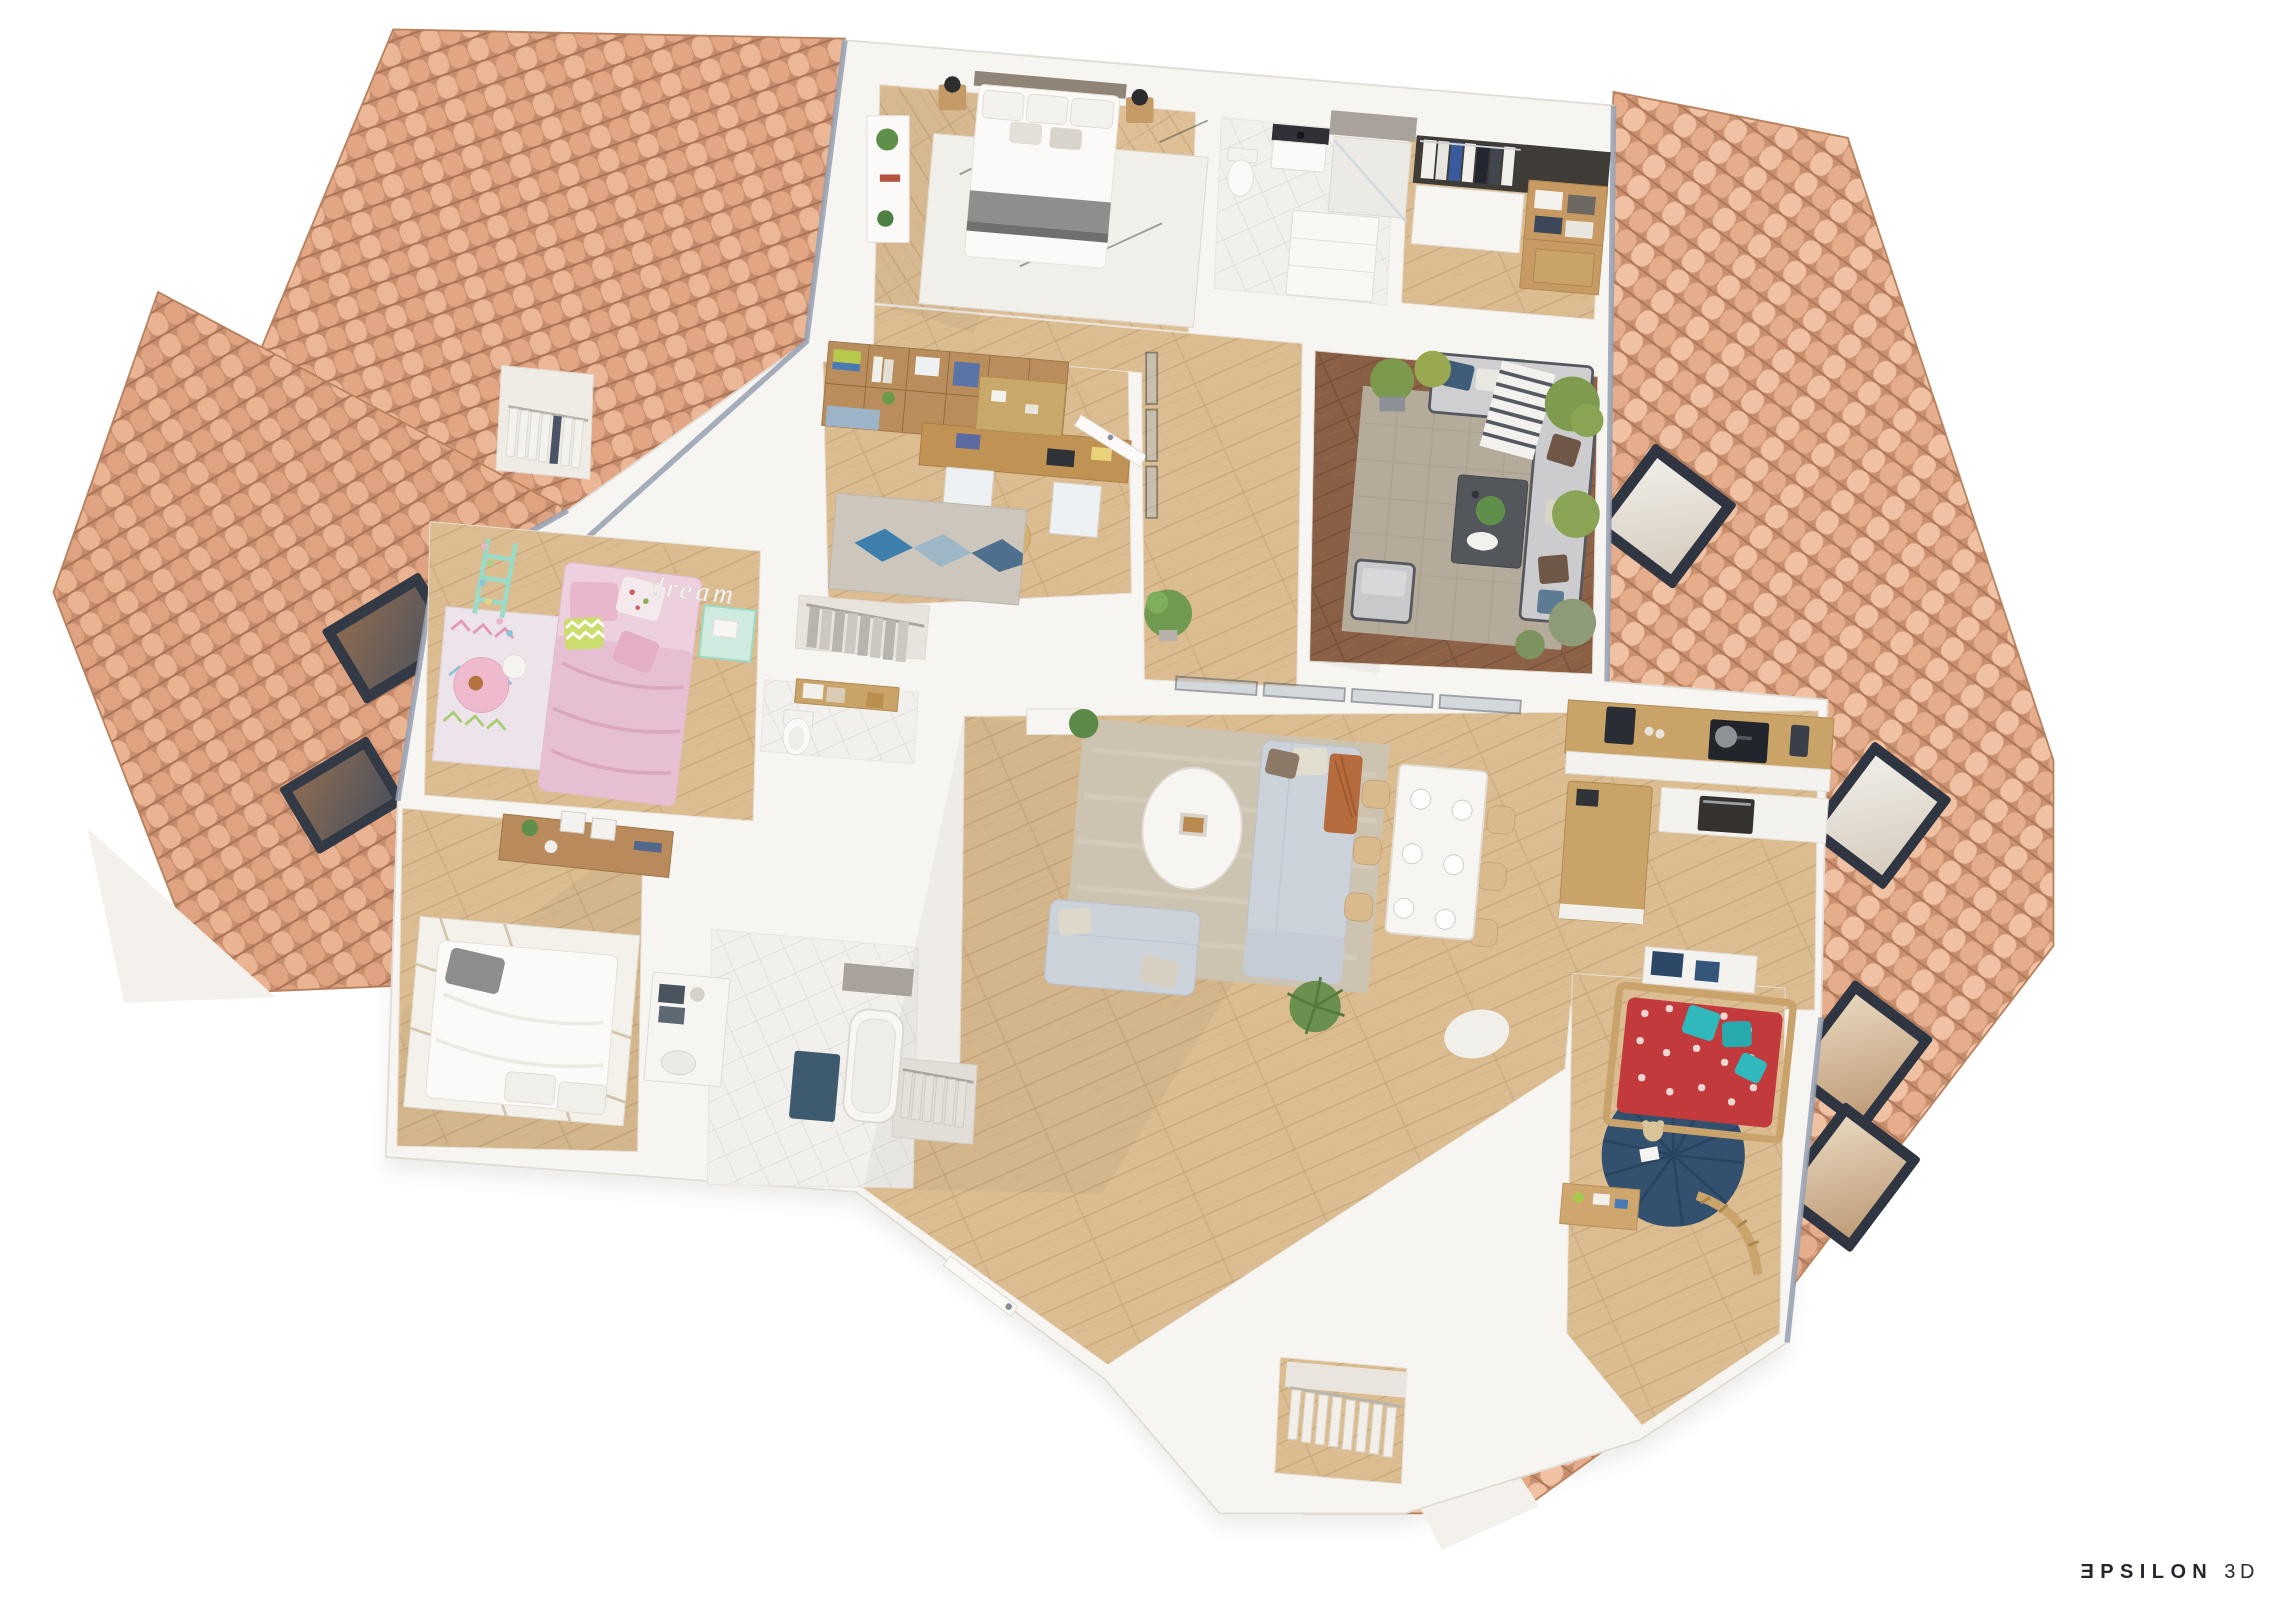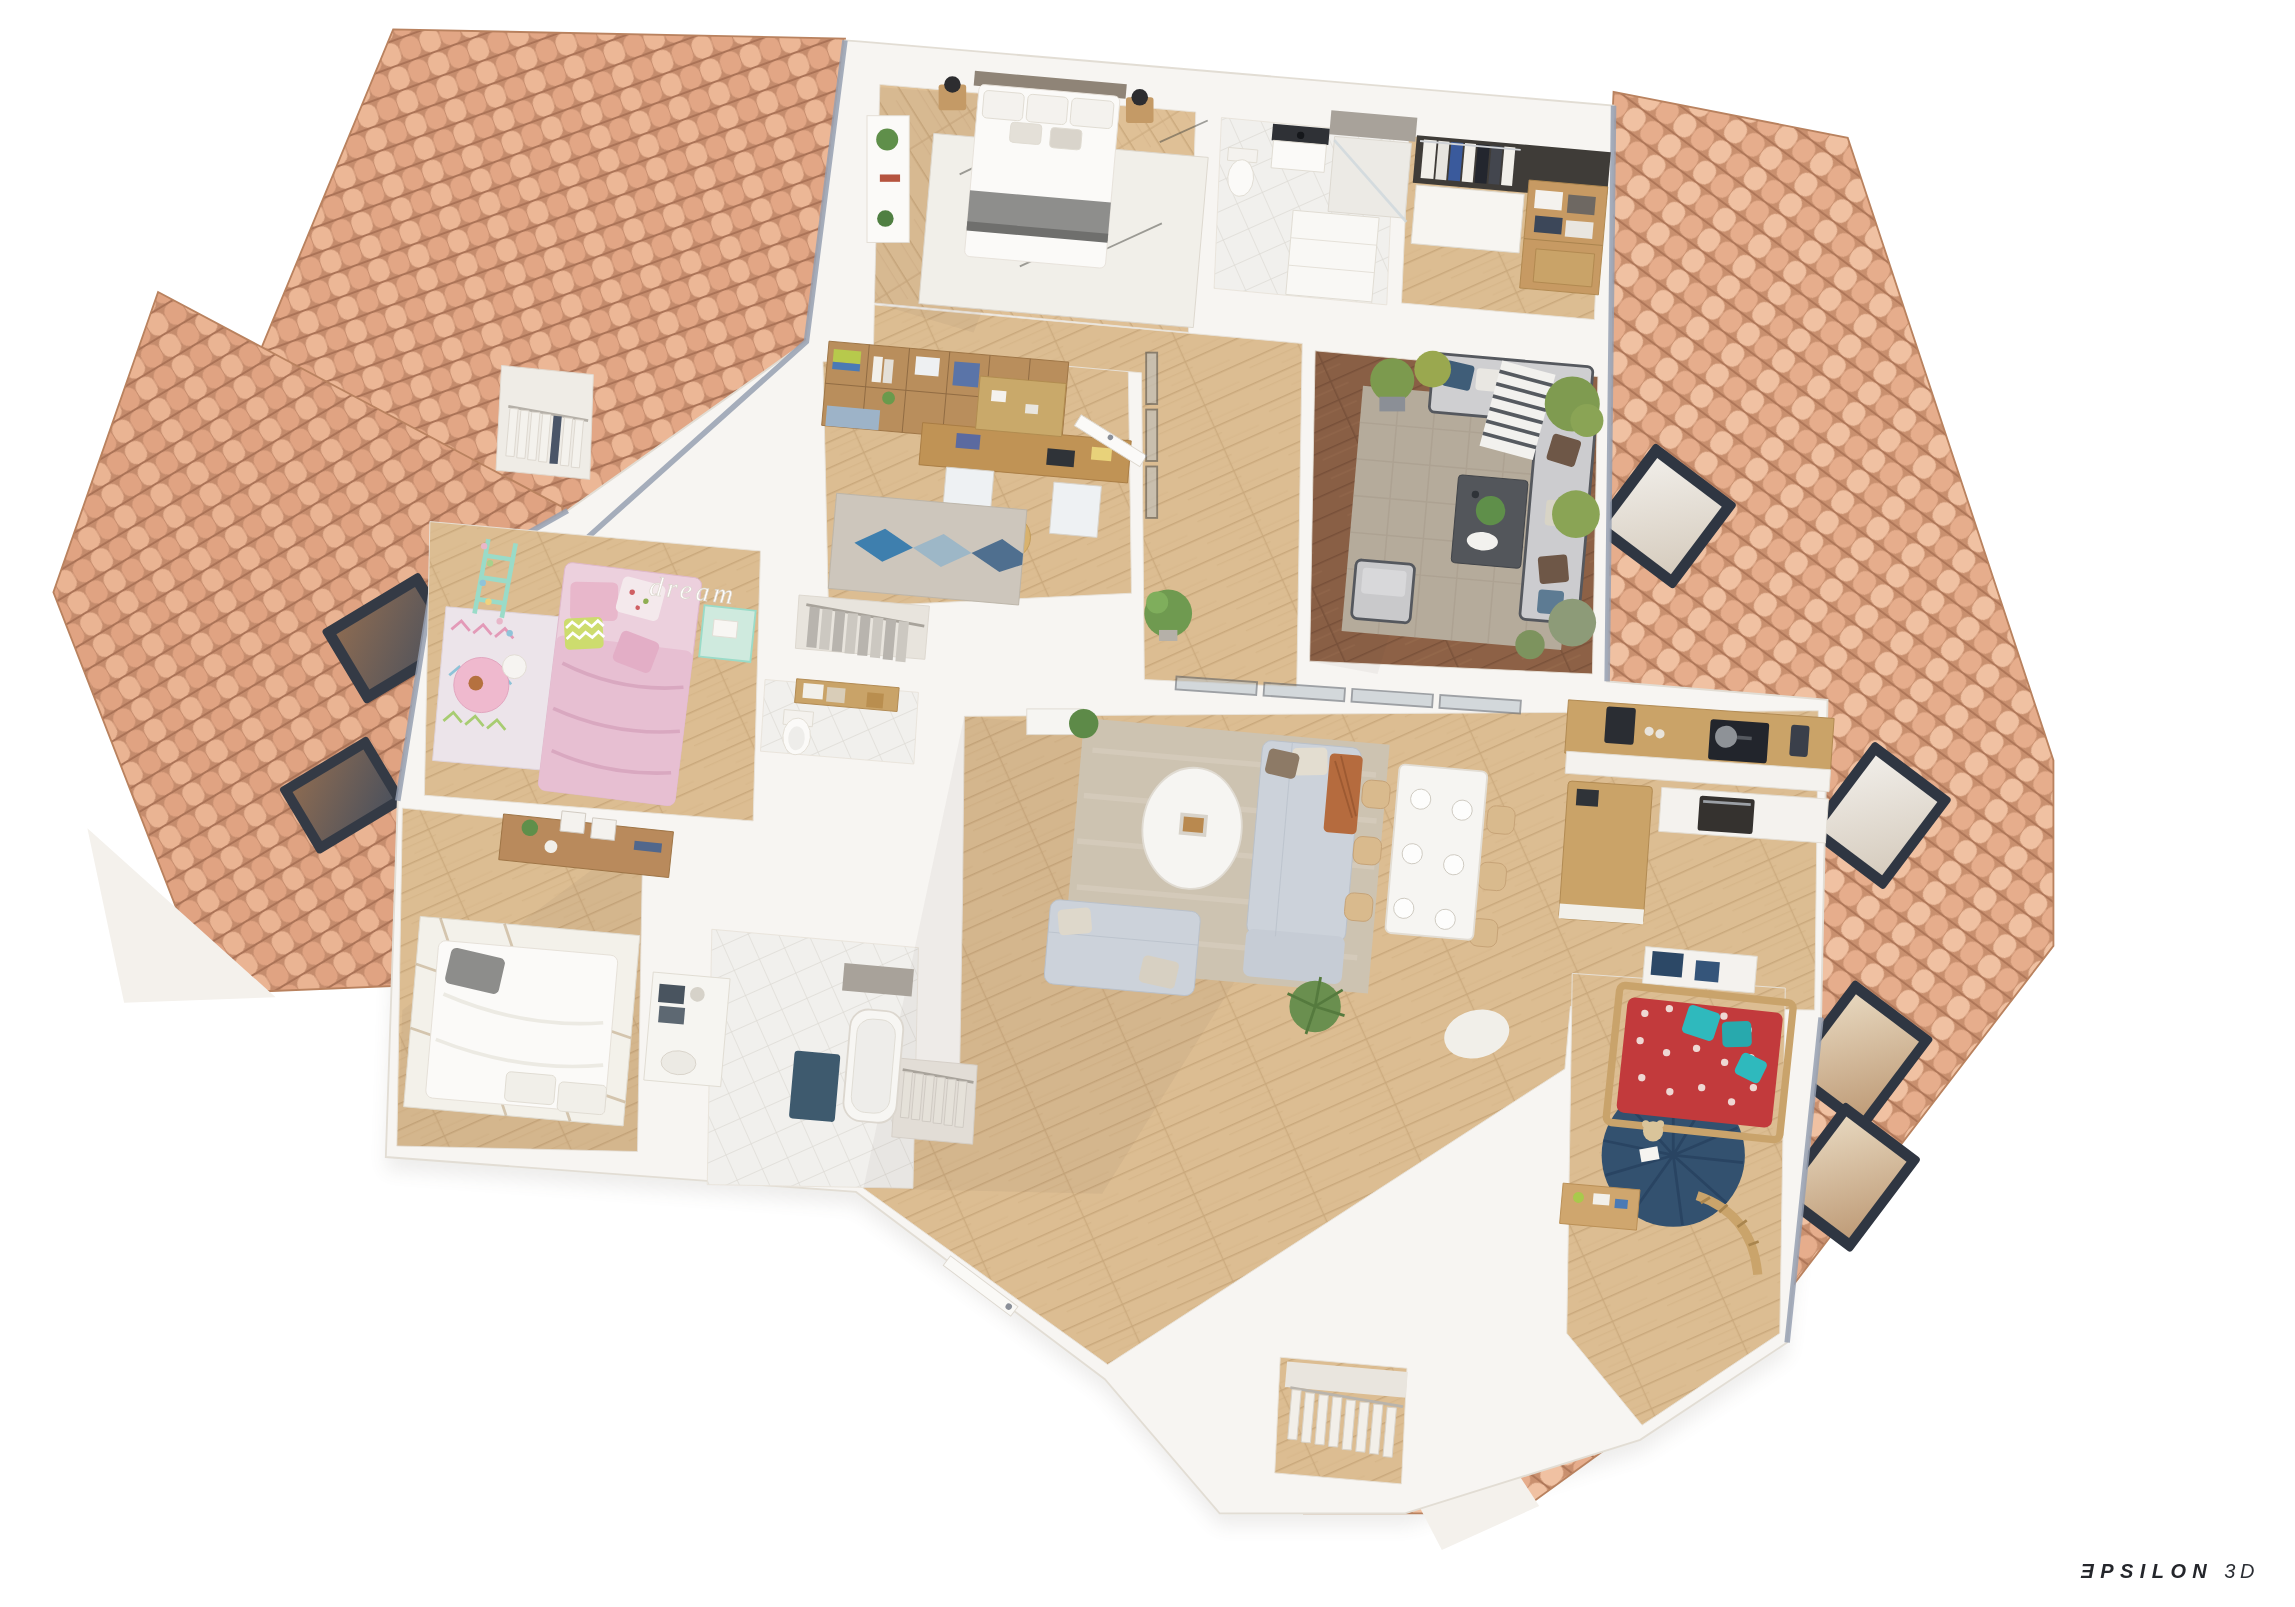--- a/index.html
+++ b/index.html
@@ -1,20 +1,20 @@
 <!DOCTYPE html>
 <html style="font-size:14.7px"><head>
 <meta charset="utf-8">
 <style>
   html,body{margin:0;padding:0;background:#ffffff;}
   .stage{position:relative;width:2296px;height:1607px;background:#ffffff;overflow:hidden;
          font-family:"Liberation Sans", sans-serif;}
   .stage svg{position:absolute;left:0;top:0;}
   .watermark{position:absolute;right:37px;bottom:24px;color:#24262b;font-size:20px;
-             letter-spacing:6.4px;white-space:nowrap;font-style:italic;}
+             letter-spacing:6.4px;white-space:nowrap;}
   .wm-e,.wm-rest{font-weight:600;}
   .wm-suffix{font-weight:300;margin-left:11px;letter-spacing:4.6px;color:#2b2e34;}
 </style>
 </head>
 <body>
 
 <div class="stage">
 <svg width="2296" height="1607" viewBox="0 0 2500 1750">
   <defs>
     <pattern id="tilesA" width="46" height="27" patternUnits="userSpaceOnUse" patternTransform="rotate(-20)">

